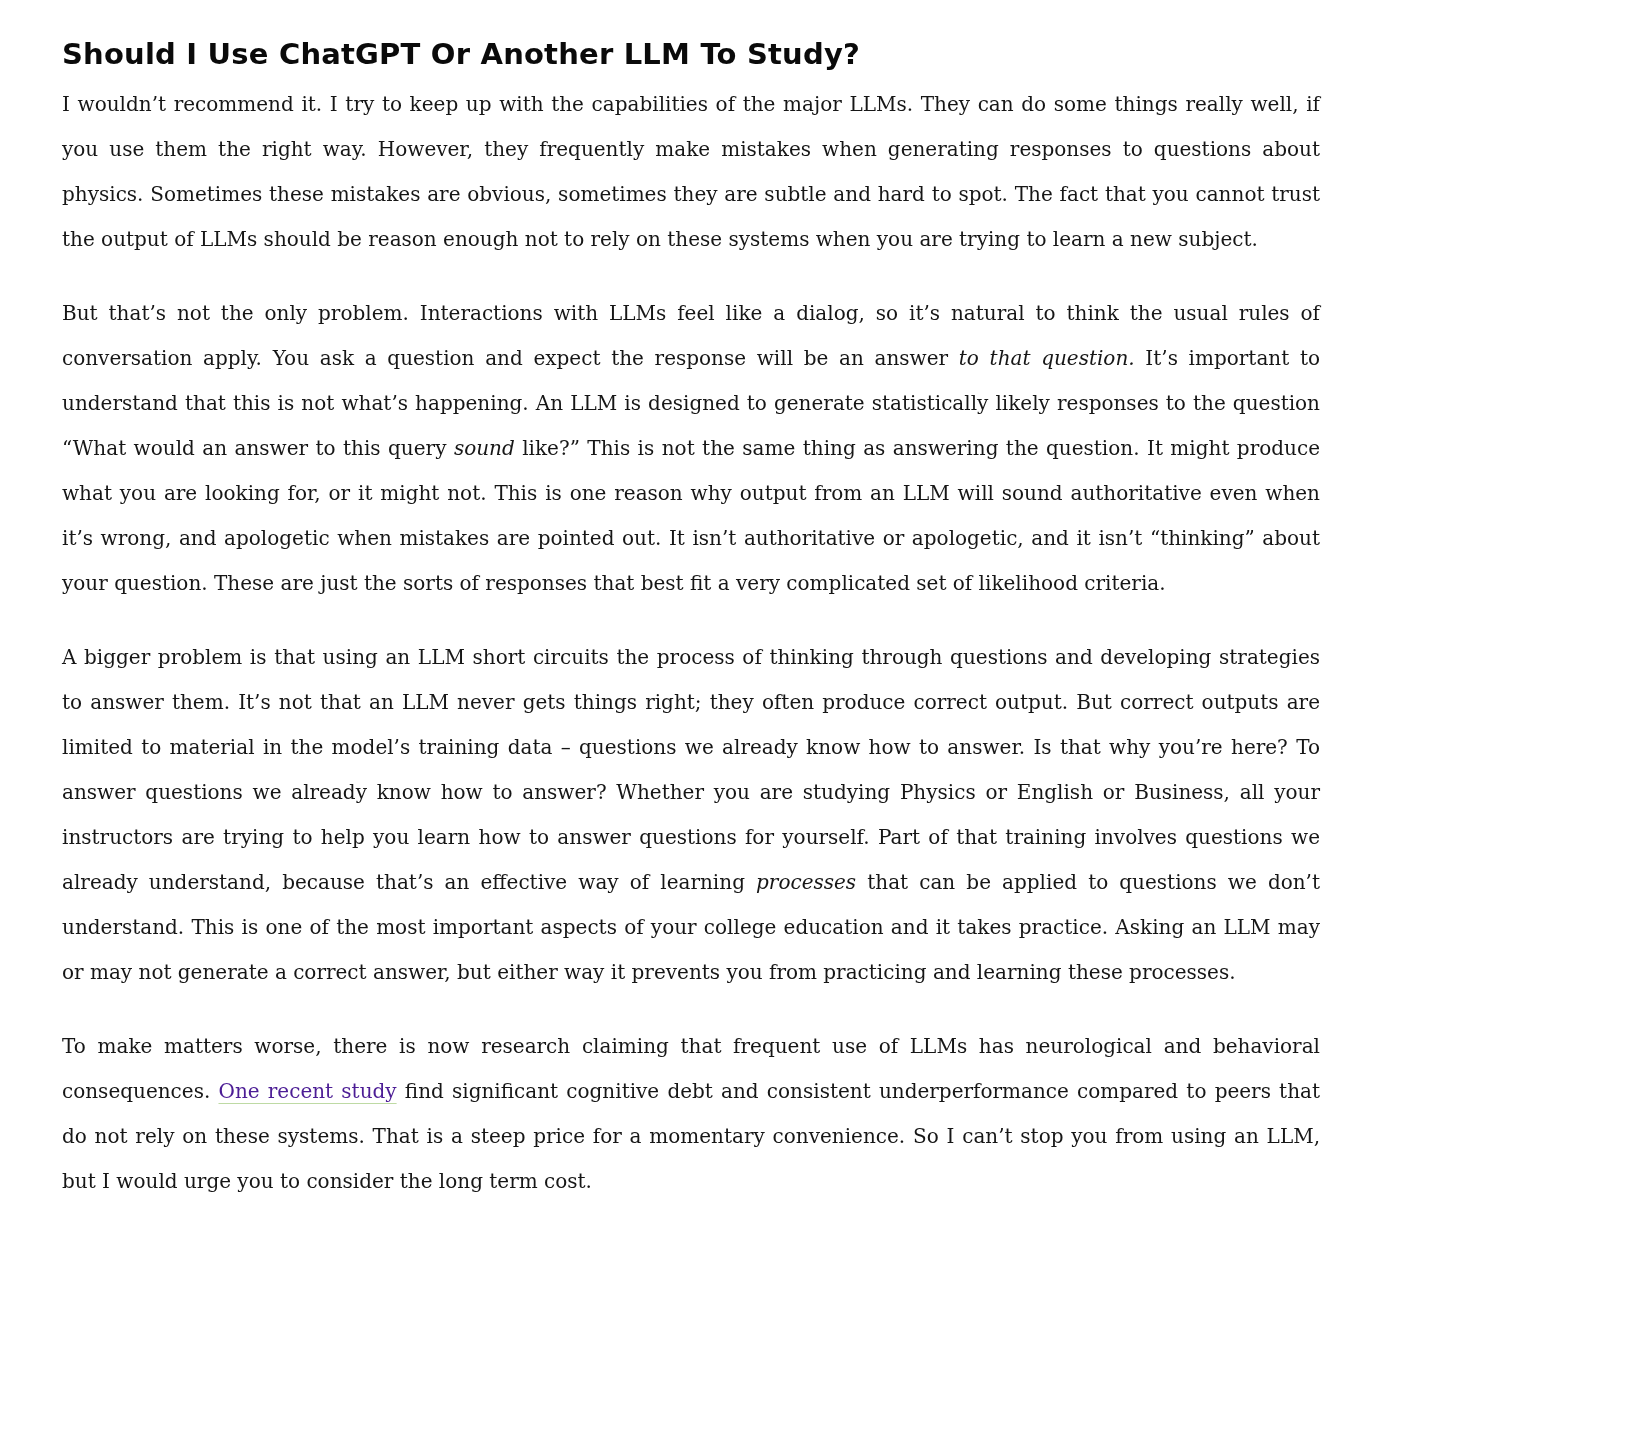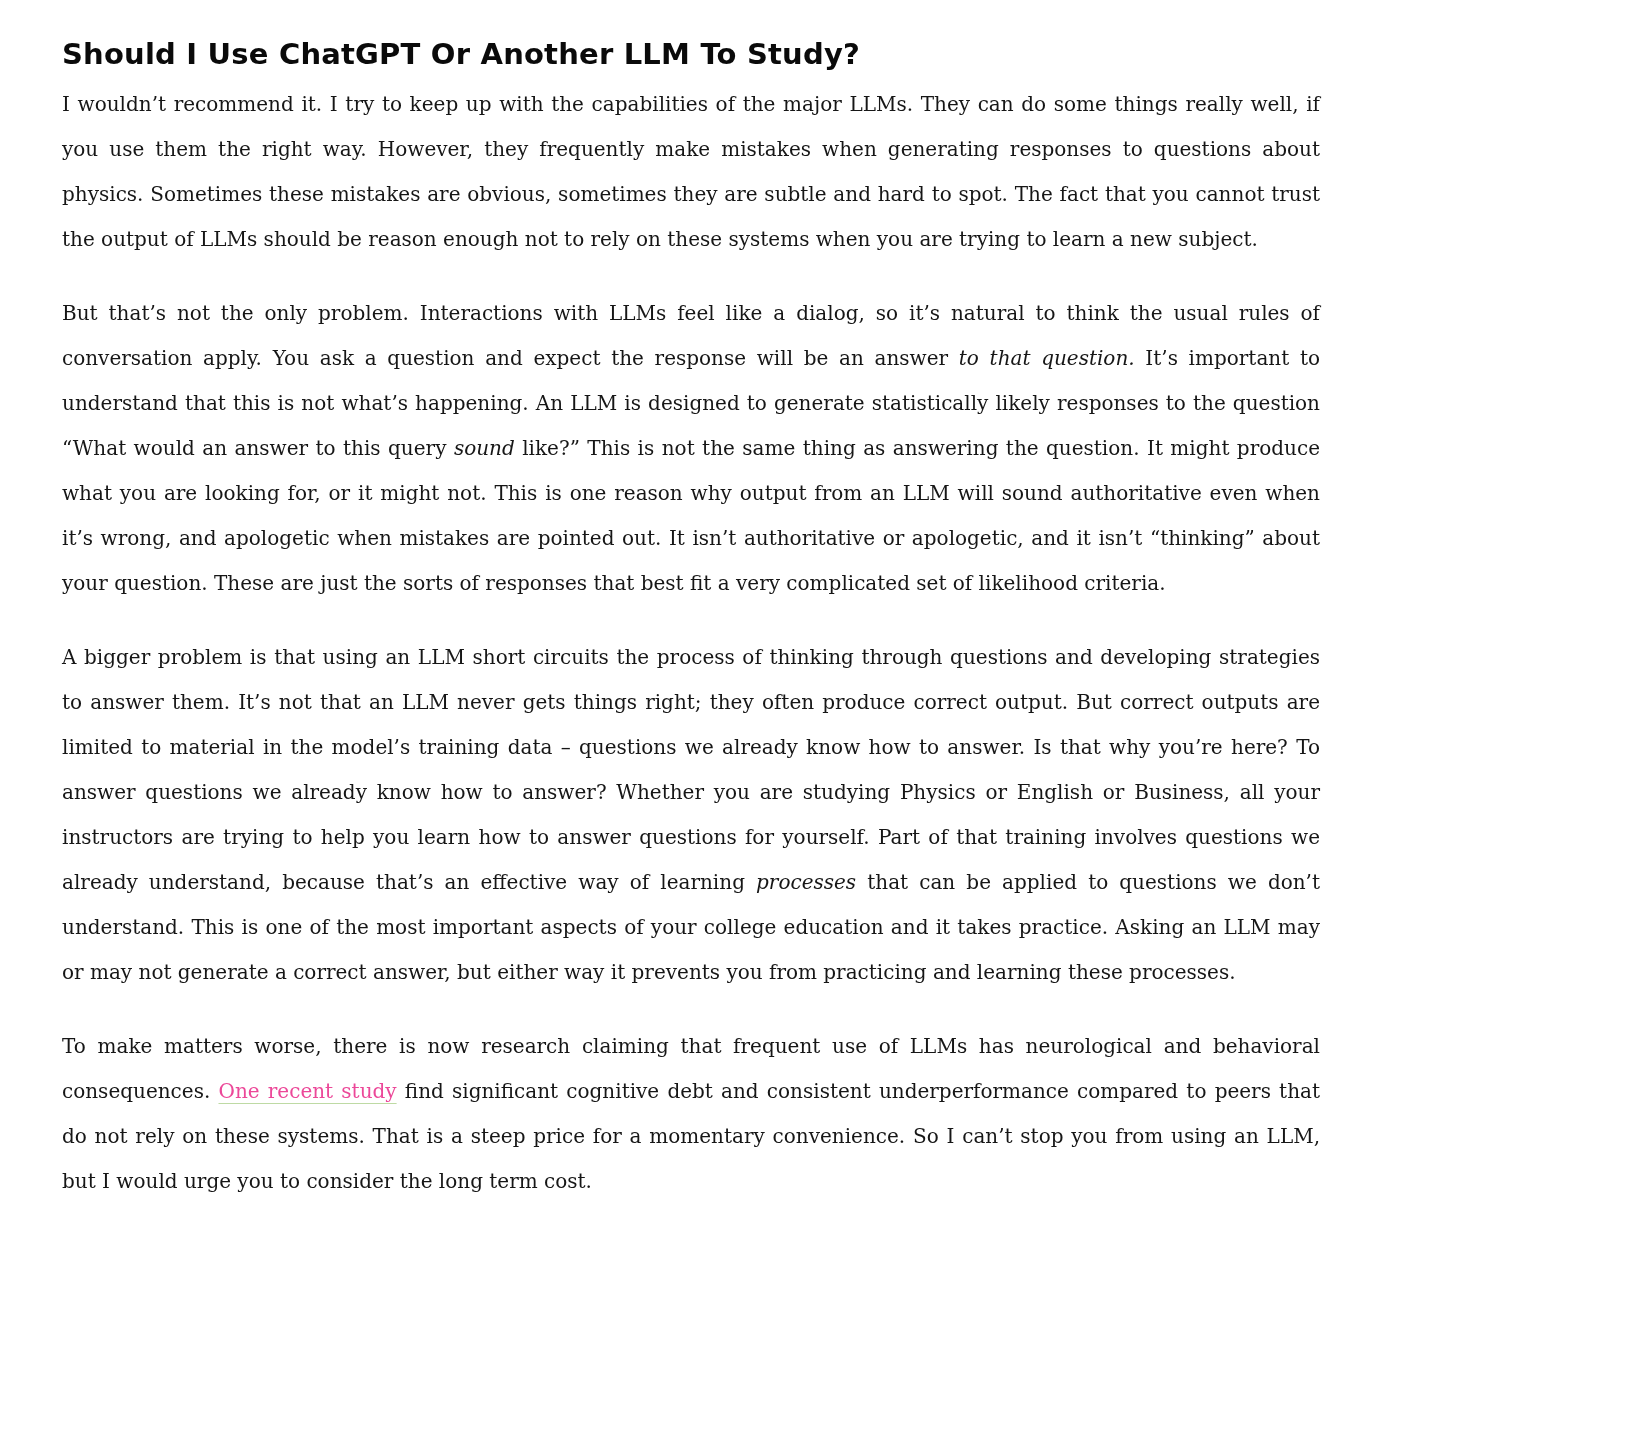--- a/index.html
+++ b/index.html
@@ -38,21 +38,21 @@
     margin: 0 0 0 0;
     color: #161616;
   }
   .doc-paragraph + .doc-paragraph {
     margin-top: 29px;
   }
   .doc-paragraph .italic {
     font-style: italic;
   }
   a.doc-link {
-    color: #ec4899;
+    color: #4c1d95;
     text-decoration: underline;
     text-decoration-color: #bedaa4;
     text-decoration-thickness: 1px;
     text-underline-offset: 5px;
     cursor: pointer;
   }
 </style>
 </head>
 <body>
 

